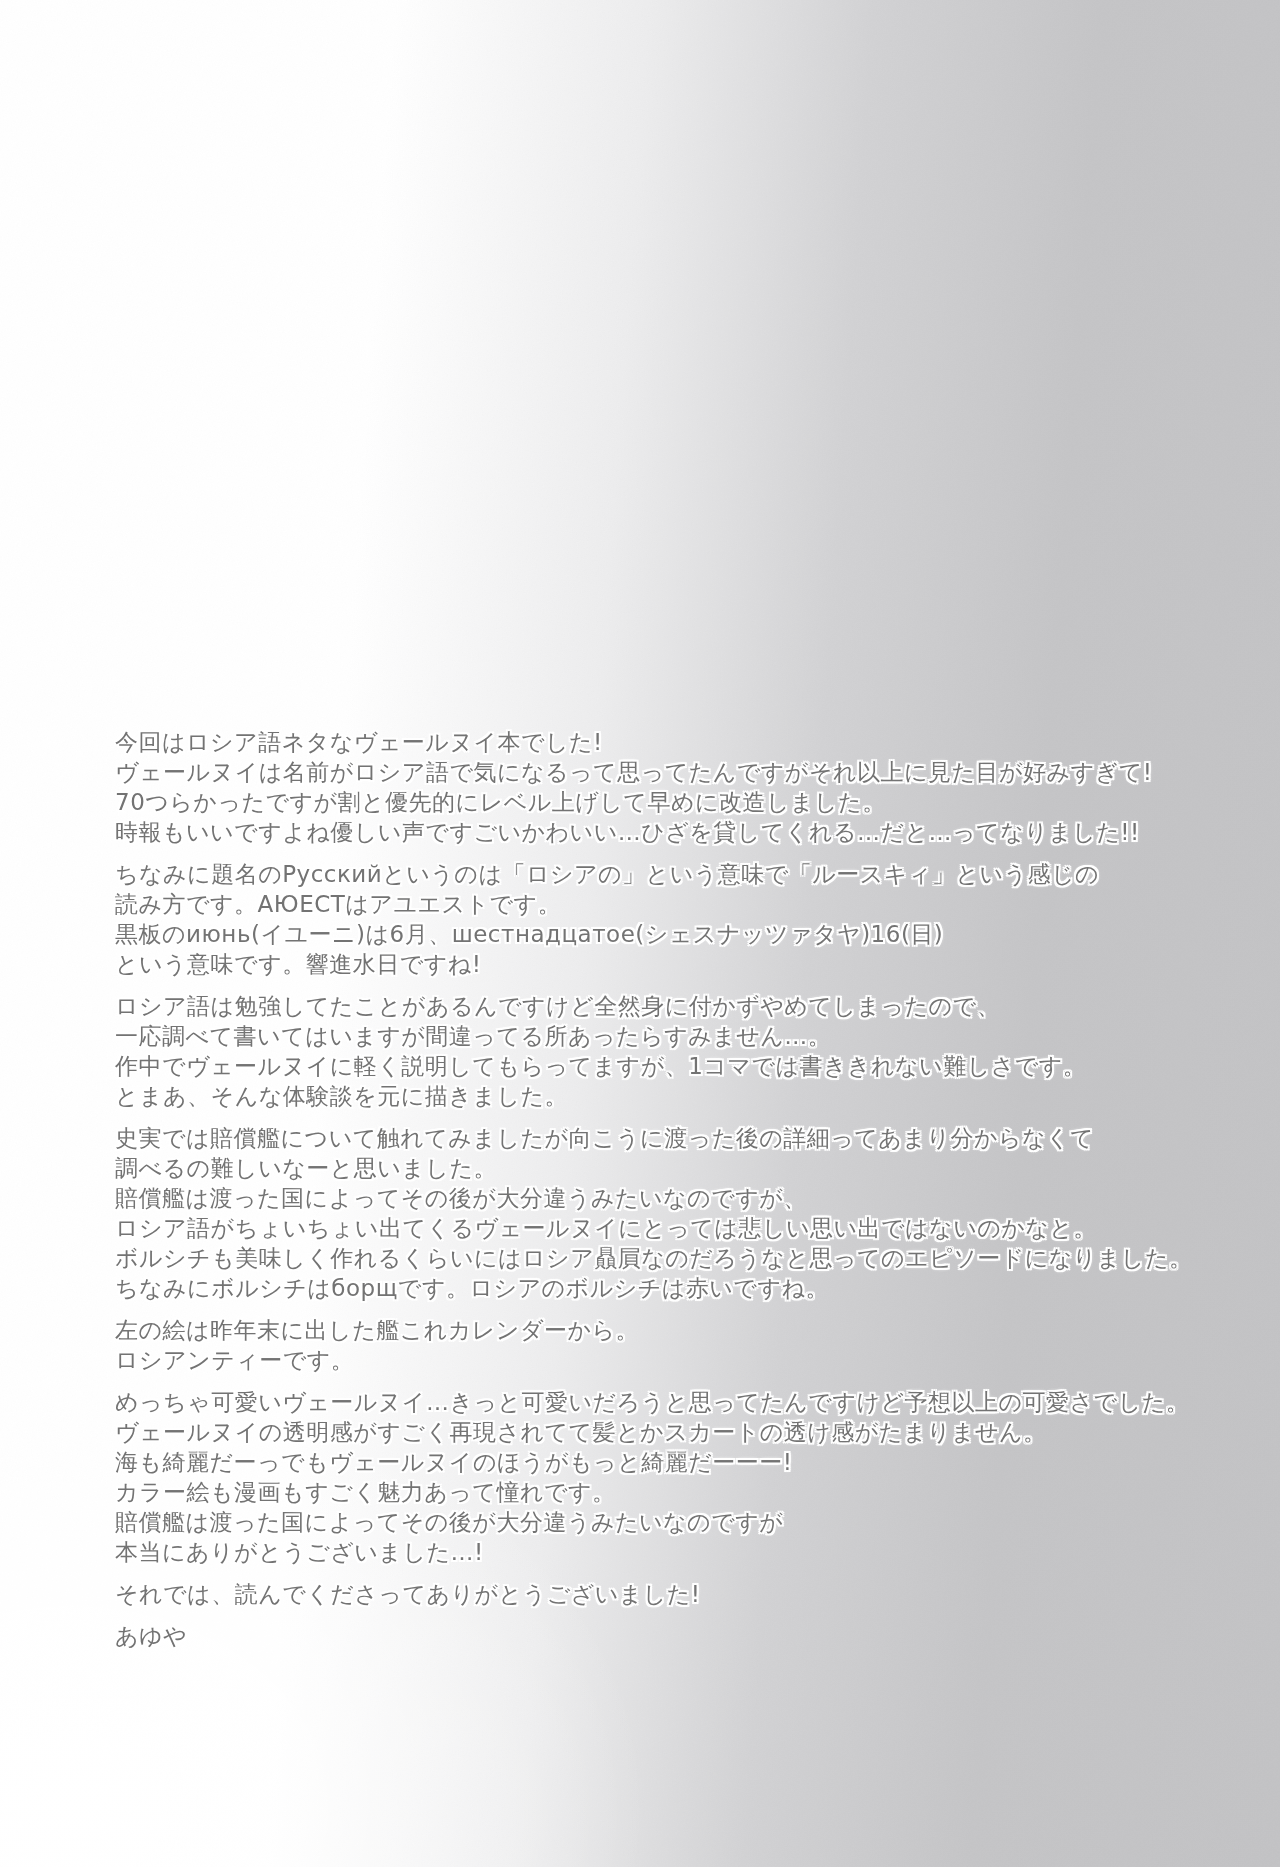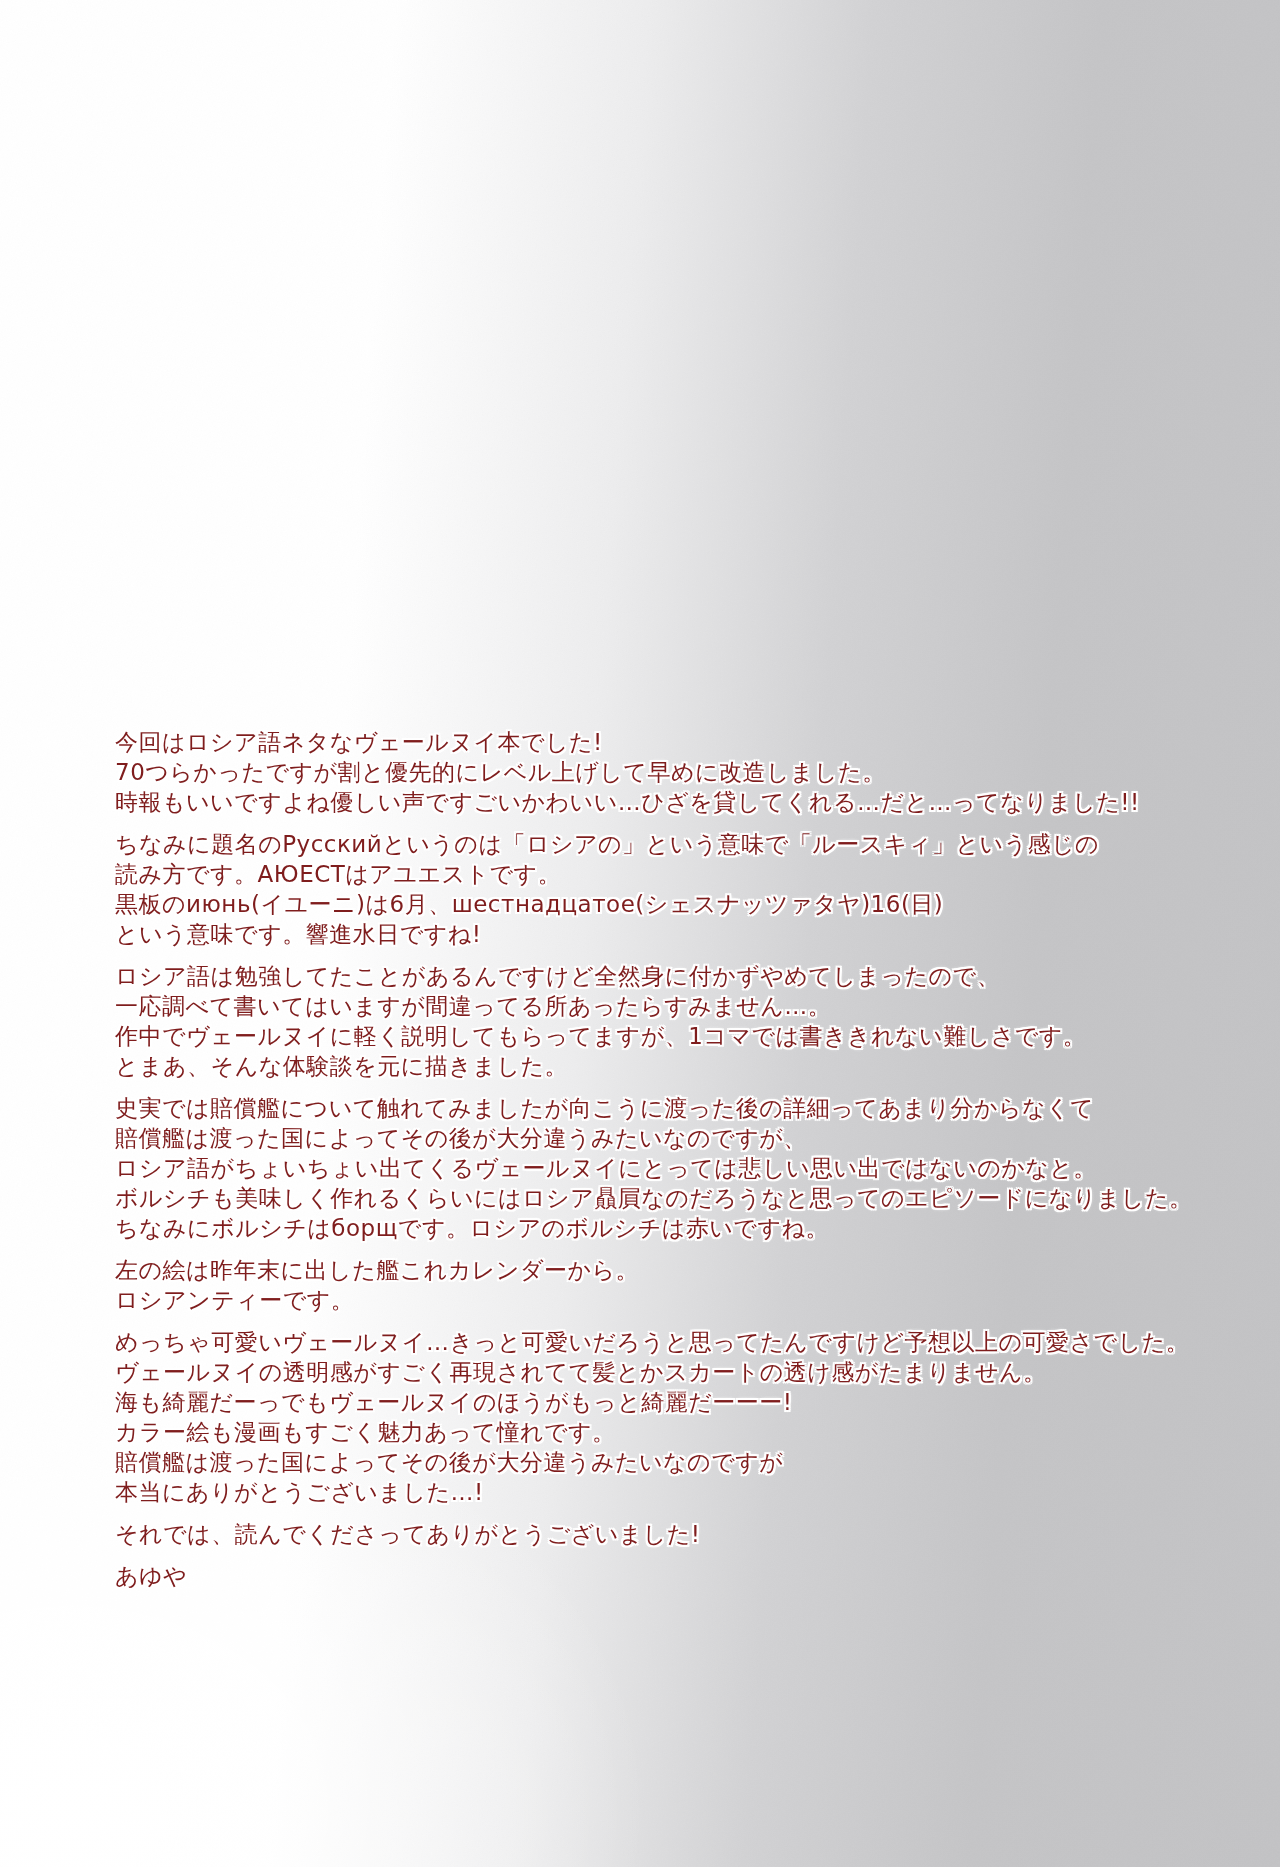--- a/index.html
+++ b/index.html
@@ -37,21 +37,21 @@
     width: 900px;
     height: 700px;
     background: radial-gradient(ellipse at 30% 70%, rgba(255,255,255,0.9) 0%, rgba(255,255,255,0) 65%);
     pointer-events: none;
   }
   .afterword {
     position: absolute;
     left: 115px;
     top: 727px;
     width: 1150px;
-    color: #7f1d1d;
+    color: #737373;
     font-size: 23px;
     letter-spacing: 0.5px;
   }
   .para {
     margin: 0 0 12px 0;
   }
   .ln {
     height: 30px;
     line-height: 30px;
     white-space: nowrap;
@@ -78,40 +78,42 @@
   </filter>
   <rect width="100%" height="100%" filter="url(#noiseF)"></rect>
 </svg>
 
 <div class="soft-light"></div>
 
 <div class="afterword">
 
   <div class="para">
     <div class="ln">今回はロシア語ネタなヴェールヌイ本でした!</div>
+    <div class="ln">ヴェールヌイは名前がロシア語で気になるって思ってたんですがそれ以上に見た目が好みすぎて!</div>
     <div class="ln">70つらかったですが割と優先的にレベル上げして早めに改造しました。</div>
     <div class="ln">時報もいいですよね優しい声ですごいかわいい…ひざを貸してくれる…だと…ってなりました!!</div>
   </div>
 
   <div class="para">
     <div class="ln">ちなみに題名のРусскийというのは「ロシアの」という意味で「ルースキィ」という感じの</div>
     <div class="ln">読み方です。АЮЕСТはアユエストです。</div>
     <div class="ln">黒板のиюнь(イユーニ)は6月、шестнадцатое(シェスナッツァタヤ)16(日)</div>
     <div class="ln">という意味です。響進水日ですね!</div>
   </div>
 
   <div class="para">
     <div class="ln">ロシア語は勉強してたことがあるんですけど全然身に付かずやめてしまったので、</div>
     <div class="ln">一応調べて書いてはいますが間違ってる所あったらすみません…。</div>
     <div class="ln">作中でヴェールヌイに軽く説明してもらってますが、1コマでは書ききれない難しさです。</div>
     <div class="ln">とまあ、そんな体験談を元に描きました。</div>
   </div>
 
   <div class="para">
     <div class="ln">史実では賠償艦について触れてみましたが向こうに渡った後の詳細ってあまり分からなくて</div>
+    <div class="ln">調べるの難しいなーと思いました。</div>
     <div class="ln">賠償艦は渡った国によってその後が大分違うみたいなのですが、</div>
     <div class="ln">ロシア語がちょいちょい出てくるヴェールヌイにとっては悲しい思い出ではないのかなと。</div>
     <div class="ln">ボルシチも美味しく作れるくらいにはロシア贔屓なのだろうなと思ってのエピソードになりました。</div>
     <div class="ln">ちなみにボルシチはборщです。ロシアのボルシチは赤いですね。</div>
   </div>
 
   <div class="para">
     <div class="ln">左の絵は昨年末に出した艦これカレンダーから。</div>
     <div class="ln">ロシアンティーです。</div>
   </div>

